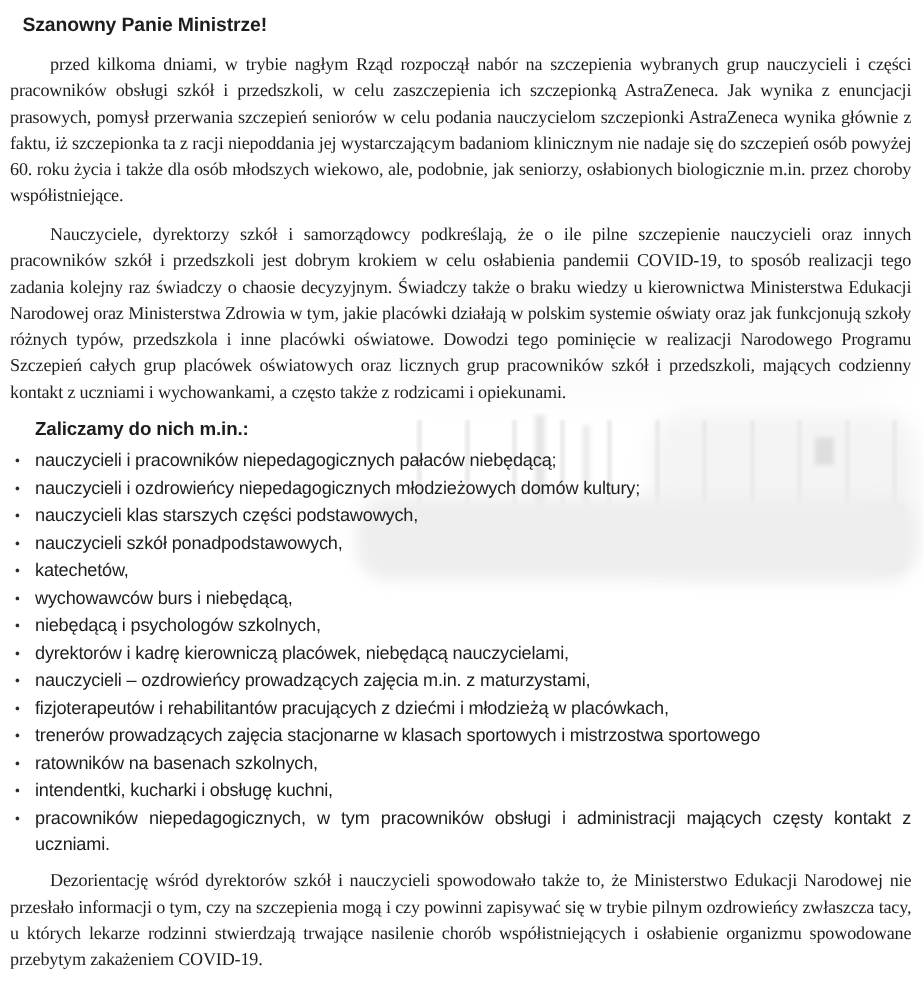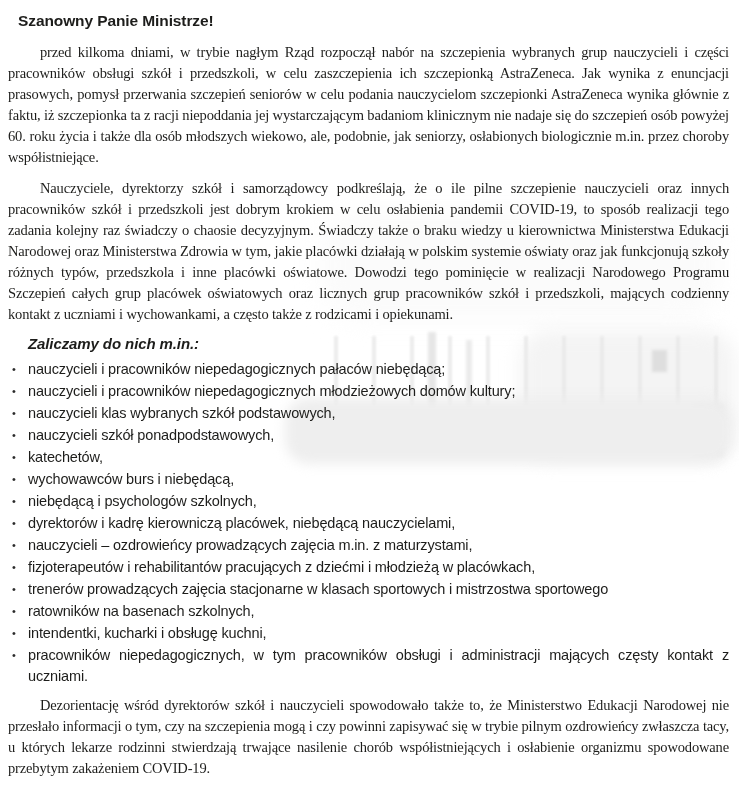--- a/index.html
+++ b/index.html
@@ -81,21 +81,20 @@
     line-height: 21px;
     letter-spacing: -0.15px;
     text-align: justify;
     text-indent: 32px;
     margin: 0 0 10px 0;
     font-family: Liberation Serif, serif;
   }
   .list-heading {
     font-size: 15px;
     font-weight: bold;
-    font-style: italic;
     letter-spacing: -0.1px;
     margin: 2px 0 7px 20px;
   }
   .bullet-list { margin: 0 0 8px 0; }
   .bullet-item {
     display: flex;
     align-items: flex-start;
     font-size: 14.5px;
     line-height: 21px;
     letter-spacing: -0.15px;
@@ -140,25 +139,25 @@
 
     <div class="list-heading">Zaliczamy do nich m.in.:</div>
 
     <div class="bullet-list">
         <div class="bullet-item">
           <span class="bullet">•</span>
           <span class="bullet-text">nauczycieli i pracowników niepedagogicznych pałaców niebędącą;</span>
         </div>
         <div class="bullet-item">
           <span class="bullet">•</span>
-          <span class="bullet-text">nauczycieli i pracowników niepedagogicznych młodzieżowych domów kultury;</span>
-        </div>
-        <div class="bullet-item">
-          <span class="bullet">•</span>
-          <span class="bullet-text">nauczycieli klas wybranych szkół podstawowych,</span>
+          <span class="bullet-text">nauczycieli i ozdrowieńcy niepedagogicznych młodzieżowych domów kultury;</span>
+        </div>
+        <div class="bullet-item">
+          <span class="bullet">•</span>
+          <span class="bullet-text">nauczycieli klas starszych części podstawowych,</span>
         </div>
         <div class="bullet-item">
           <span class="bullet">•</span>
           <span class="bullet-text">nauczycieli szkół ponadpodstawowych,</span>
         </div>
         <div class="bullet-item">
           <span class="bullet">•</span>
           <span class="bullet-text">katechetów,</span>
         </div>
         <div class="bullet-item">

